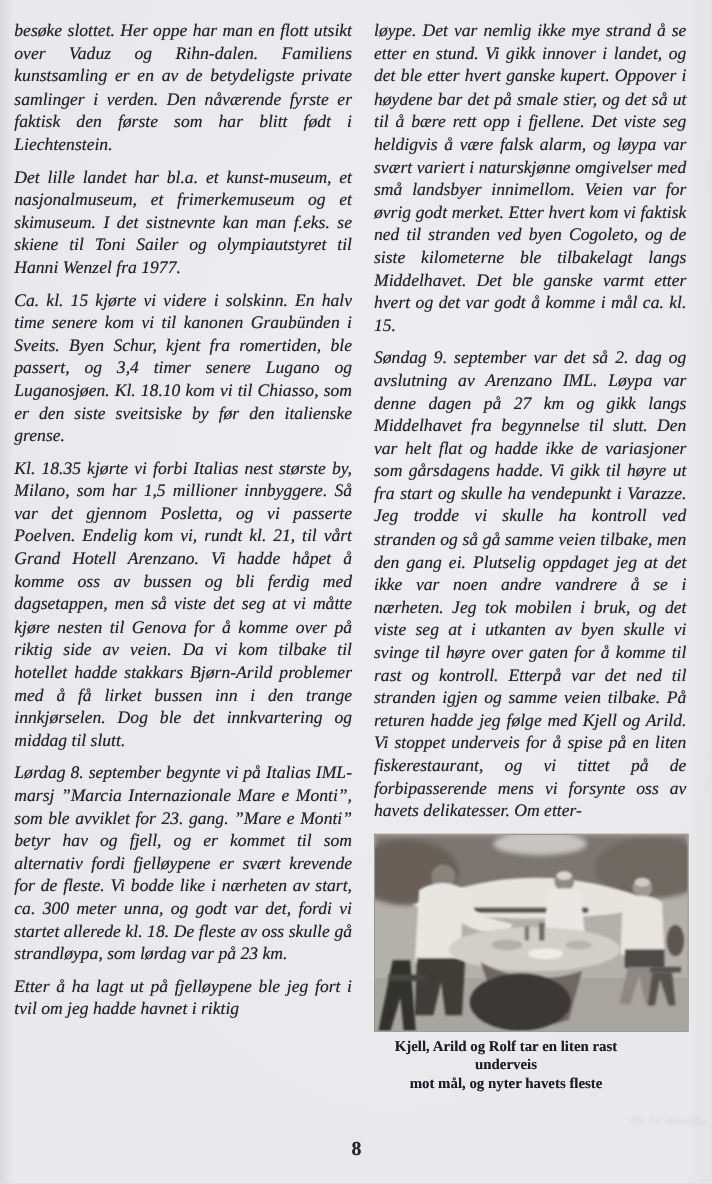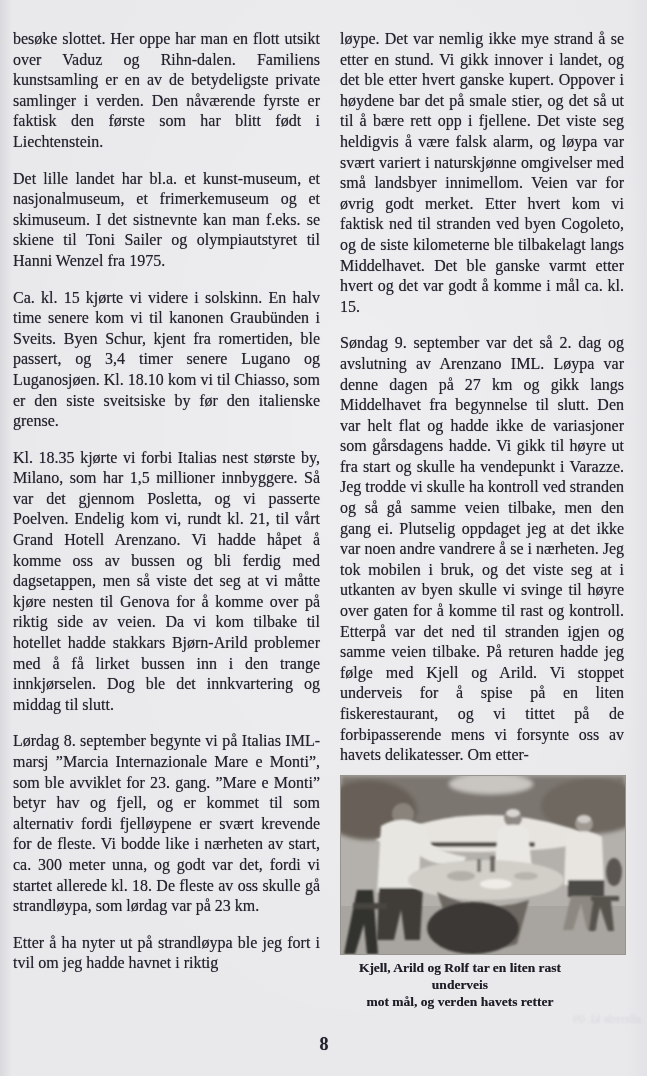--- a/index.html
+++ b/index.html
@@ -16,21 +16,21 @@
   }
   .col{
     position:absolute;top:13px;
     font-size:16px;line-height:20.6px;
     text-align:justify;
     color:#23232e;
     text-shadow:0 0 0.7px rgba(35,35,46,0.55);
   }
   .col-left{left:13px;width:307px;}
   .col-right{left:340px;width:284px;}
-  .col p{margin:16px 0 9px 0;}
+  .col p{margin:6px 0 9px 0;font-style:italic;}
   figure{margin:5px 0 0 0;width:240px;}
   svg.photo{display:block;width:284px;height:178px;border:1px solid #97948e;background:#b7b3ae;}
   figcaption{
     font-weight:bold;text-align:center;
     font-size:13.5px;line-height:17px;
     margin-top:4px;color:#1d1d27;
     text-shadow:0 0 0.6px rgba(29,29,39,0.5);
   }
   .page-number{
     position:absolute;left:310px;top:1034px;width:28px;
@@ -45,25 +45,25 @@
     font-family:"Liberation Serif",serif;
   }
 </style>
 </head>
 <body>
 
 <div class="page">
 
   <div class="col col-left">
     <p>besøke slottet.  Her oppe har man en flott utsikt over Vaduz og Rihn-dalen. Familiens kunstsamling er en av de betydeligste private samlinger i verden. Den nåværende fyrste er faktisk den første som har blitt født i Liechtenstein.</p>
-    <p>Det lille landet har bl.a. et kunst-museum, et nasjonalmuseum, et frimerkemuseum og et skimuseum.  I det sistnevnte kan man f.eks. se skiene til Toni Sailer og olympiautstyret til Hanni Wenzel fra 1975.</p>
+    <p>Det lille landet har bl.a. et kunst-museum, et nasjonalmuseum, et frimerkemuseum og et skimuseum.  I det sistnevnte kan man f.eks. se skiene til Toni Sailer og olympiautstyret til Hanni Wenzel fra 1977.</p>
     <p>Ca. kl. 15 kjørte vi videre i solskinn. En halv time senere kom vi til kanonen Graubünden i Sveits. Byen Schur, kjent fra romertiden, ble passert, og 3,4 timer senere Lugano og Luganosjøen.   Kl. 18.10 kom vi til Chiasso, som er den siste sveitsiske by før den italienske grense.</p>
     <p>Kl. 18.35 kjørte vi forbi Italias nest største by, Milano, som har 1,5 millioner innbyggere.  Så var det gjennom Posletta, og vi passerte Poelven.  Endelig kom vi, rundt kl. 21, til vårt Grand Hotell Arenzano.  Vi hadde håpet å komme oss av bussen og bli ferdig med dagsetappen, men så viste det seg at vi måtte kjøre nesten til Genova for å komme over på riktig side av veien.  Da vi kom tilbake til hotellet hadde stakkars Bjørn-Arild problemer med å få lirket bussen inn i den trange innkjørselen.  Dog ble det innkvartering og middag til slutt.</p>
     <p>Lørdag 8. september begynte vi på Italias IML-marsj ”Marcia Internazionale Mare e Monti”, som ble avviklet for 23. gang. ”Mare e Monti” betyr hav og fjell, og er kommet til som alternativ fordi fjelløypene er svært krevende for de fleste.  Vi bodde like i nærheten av start, ca. 300 meter unna, og godt var det, fordi vi startet allerede kl. 18.  De fleste av oss skulle gå strandløypa, som lørdag var på 23 km.</p>
-    <p>Etter å ha nyter ut på strandløypa ble jeg fort i tvil om jeg hadde havnet i riktig</p>
+    <p>Etter å ha lagt ut på fjelløypene ble jeg fort i tvil om jeg hadde havnet i riktig</p>
   </div>
 
   <div class="col col-right">
     <p>løype.  Det var nemlig ikke mye strand å se etter en stund.  Vi gikk innover i landet, og det ble etter hvert ganske kupert.  Oppover i høydene bar det på smale stier, og det så ut til å bære rett opp i fjellene.  Det viste seg heldigvis å være falsk alarm, og løypa var svært variert i naturskjønne omgivelser med små landsbyer innimellom.  Veien var for øvrig godt merket.  Etter hvert kom vi faktisk ned til stranden ved byen Cogoleto, og de siste kilometerne ble tilbakelagt langs Middelhavet.  Det ble ganske varmt etter hvert og det var godt å komme i mål ca. kl. 15.</p>
     <p>Søndag 9. september var det så 2. dag og avslutning av Arenzano IML. Løypa var denne dagen på 27 km og gikk langs Middelhavet fra begynnelse til slutt.  Den var helt flat og hadde ikke de variasjoner som gårsdagens hadde. Vi gikk til høyre ut fra start og skulle ha vendepunkt i Varazze.   Jeg trodde vi skulle ha kontroll ved stranden og så gå samme veien tilbake, men den gang ei. Plutselig oppdaget jeg at det ikke var noen andre vandrere å se i nærheten. Jeg tok mobilen i bruk, og det viste seg at i utkanten av byen skulle vi svinge til høyre over gaten for å komme til rast og kontroll.   Etterpå var det ned til stranden igjen og samme veien tilbake. På returen hadde jeg følge med Kjell og Arild.  Vi stoppet underveis for å spise på en liten fiskerestaurant, og vi tittet på de forbipasserende mens vi forsynte oss av havets delikatesser.  Om etter-</p>
 
     <figure>
       <svg class="photo" viewBox="0 0 284 178" xmlns="http://www.w3.org/2000/svg">
         <defs>
           <filter id="b1">
@@ -124,21 +124,21 @@
           <path d="M96,116 q44,24 92,8 l-12,44 q-36,12 -62,0 Z" fill="#6d6862"></path>
           <ellipse cx="132" cy="152" rx="46" ry="26" fill="#3b3834"></ellipse>
           <path d="M16,114 h16 l5,64 h-11 l-3,-30 -9,30 h-11 Z" fill="#33312e"></path>
           <rect x="12" y="127" width="34" height="6" fill="#474440"></rect>
           <rect x="250" y="120" width="28" height="5" fill="#57534e"></rect>
           <path d="M252,125 l-4,30 h6 l5,-24 8,24 h6 l-3,-30 Z" fill="#57534e"></path>
         </g>
       </svg>
       <figcaption>
         <span>Kjell, Arild og Rolf tar en liten rast underveis</span><br>
-        <span>mot mål, og verden havets retter</span>
+        <span>mot mål, og nyter havets fleste</span>
       </figcaption>
     </figure>
   </div>
 
   <div class="page-number">8</div>
 
   <div class="ghost">allerede kl. 09</div>
 
 </div>
 

